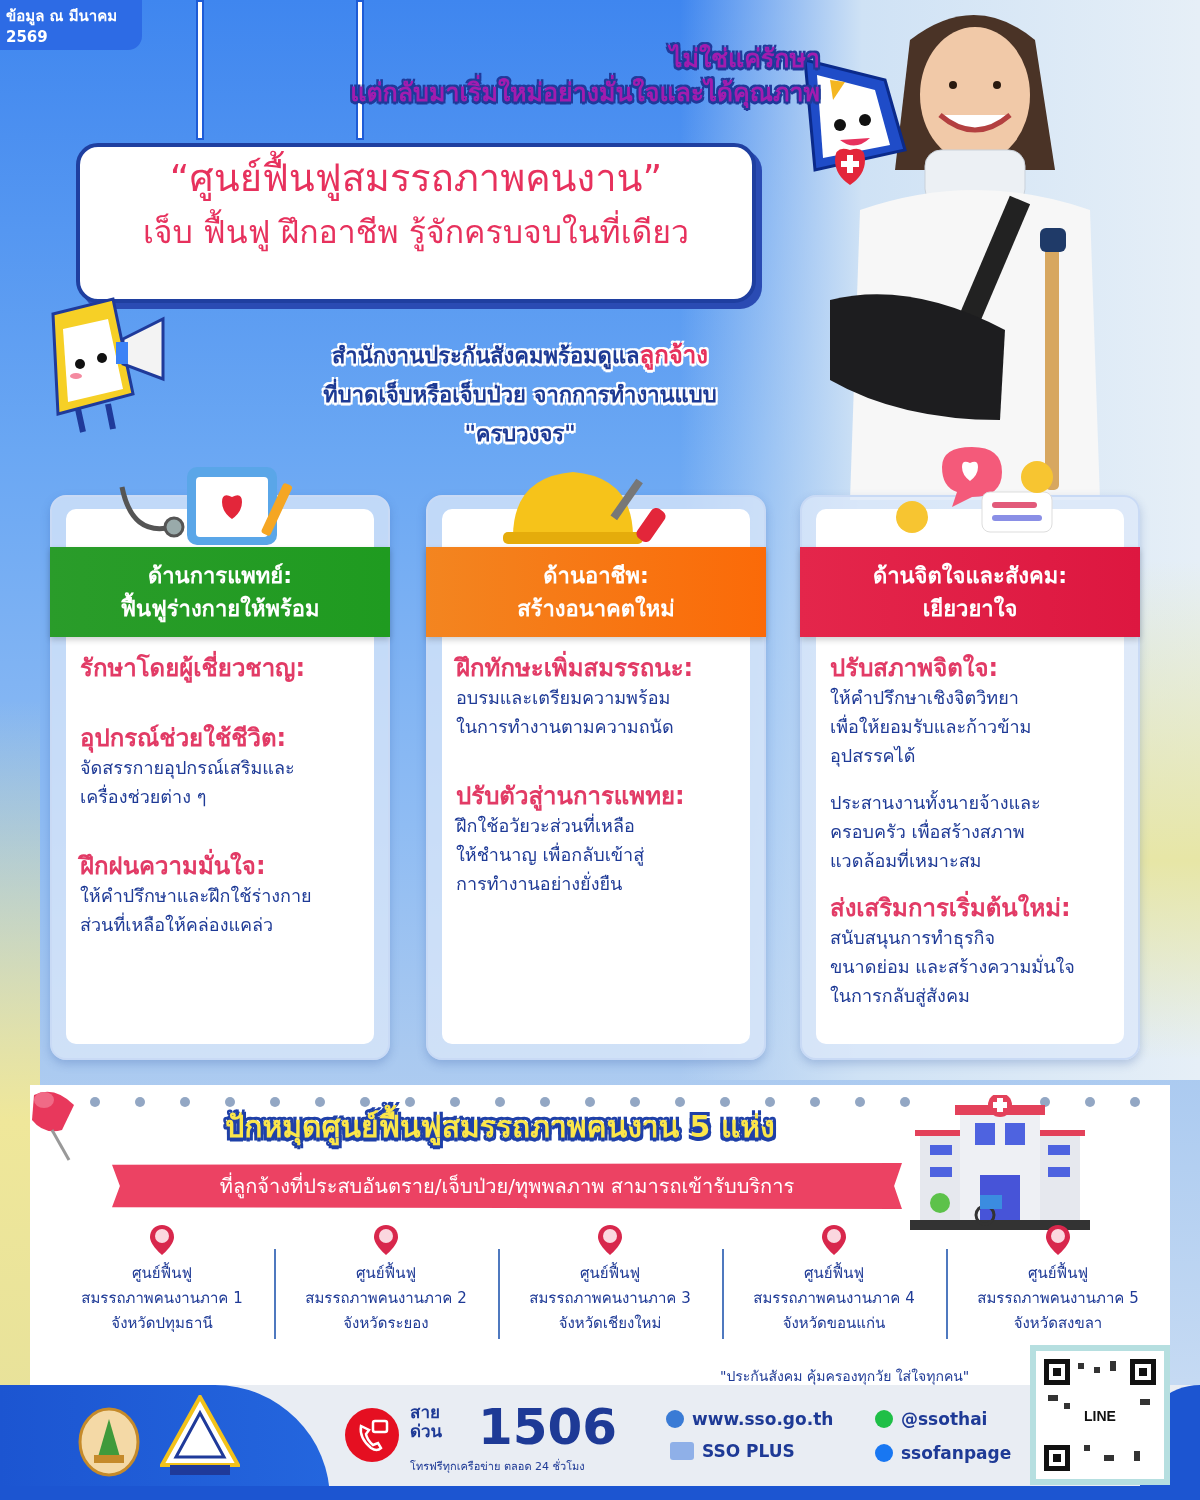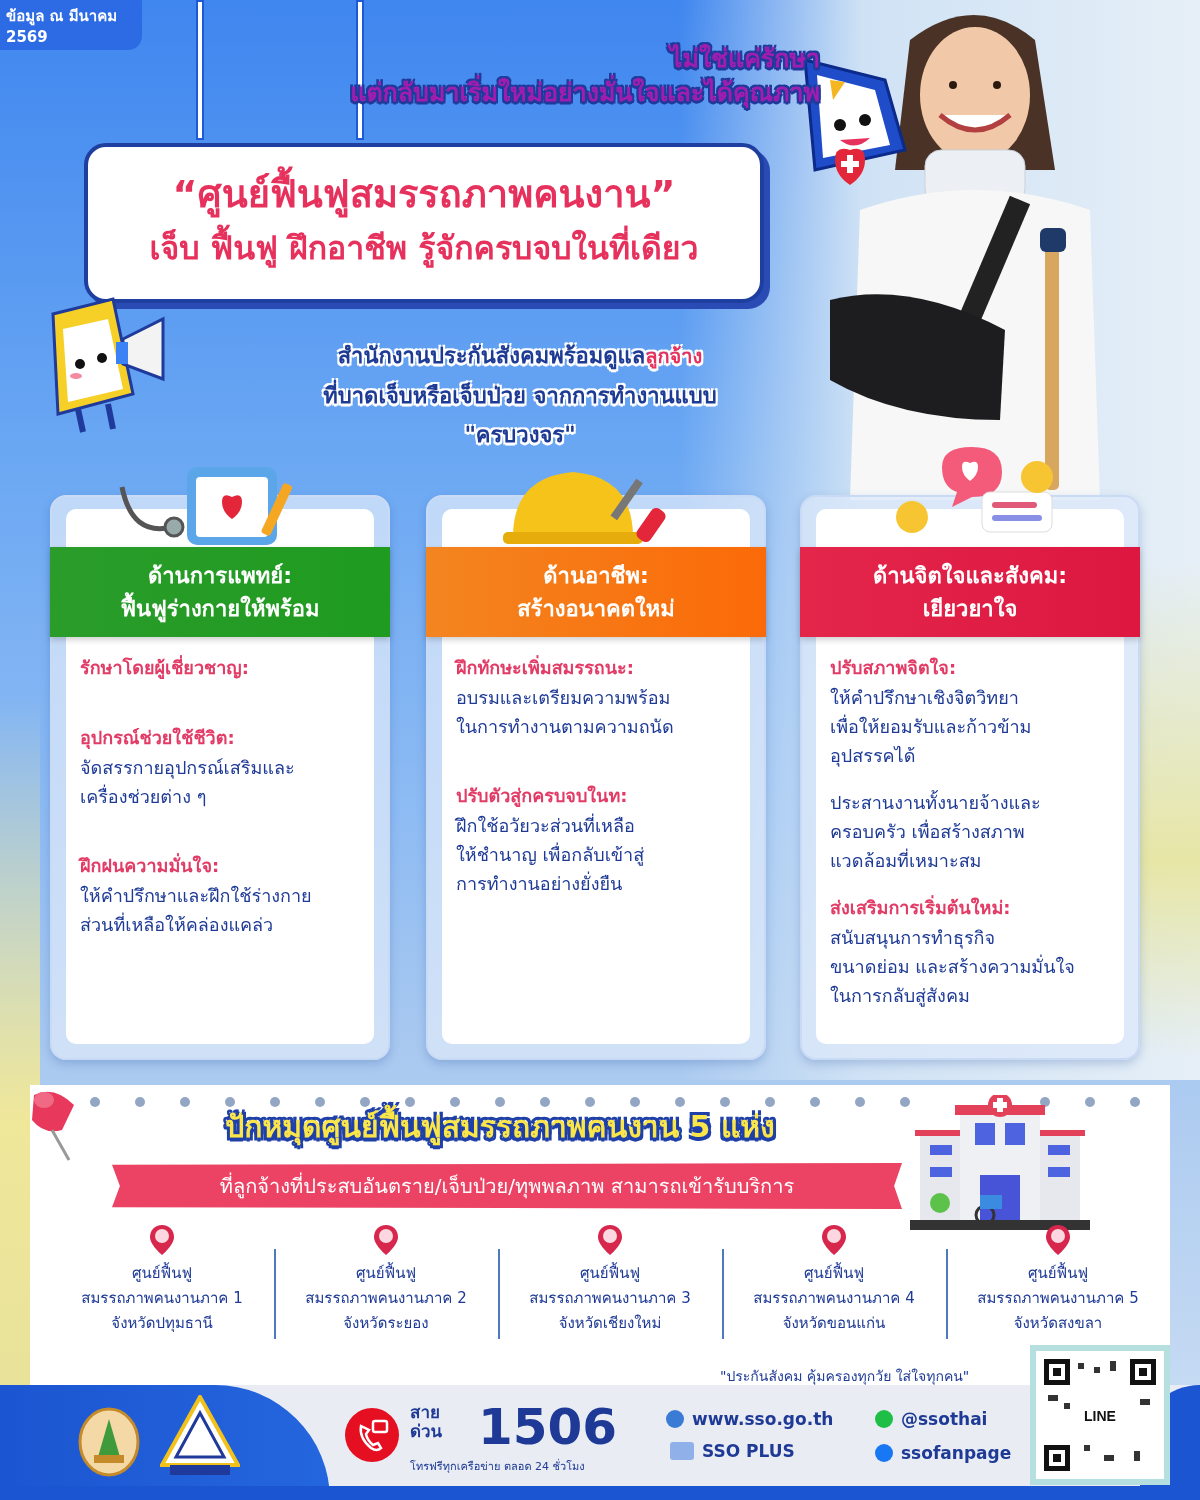--- a/index.html
+++ b/index.html
@@ -33,35 +33,35 @@
   }
 
   .top-tag {
     position: absolute; left: 0; top: 44px; width: 820px; text-align: right;
     color: #a21caf; font-weight: bold; font-size: 25px; line-height: 34px;
     text-shadow: -2px -2px 0 #1f3a9a, 2px -2px 0 #1f3a9a, -2px 2px 0 #1f3a9a, 2px 2px 0 #1f3a9a, 0 3px 0 #1f3a9a;
     font-family: Liberation Mono, monospace;
   }
 
   .title-box {
-    position: absolute; left: 84px; top: 143px; width: 680px; height: 160px;
+    position: absolute; left: 76px; top: 143px; width: 680px; height: 160px;
     background: #fff; border: 4px solid #1f3fa0; border-radius: 22px;
     box-shadow: 6px 6px 0 #2a4bb3;
-    text-align: center; color: #e7315d; font-weight: bold;
-    padding-top: 20px;
+    text-align: center; color: #e7315d; font-weight: normal;
+    padding-top: 4px;
   }
   .title-box .t1 { font-size: 38px; line-height: 54px; }
   .title-box .t2 { font-size: 32px; line-height: 54px; }
 
   .intro {
     position: absolute; left: 240px; top: 336px; width: 560px; text-align: center;
     color: #1d3a94; font-weight: bold; font-size: 22px; line-height: 39px;
     text-shadow: -2px -2px 0 #fff, 2px -2px 0 #fff, -2px 2px 0 #fff, 2px 2px 0 #fff, 0 3px 0 #fff;
   }
-  .intro .hl { color: #e7315d; font-size: 20px; }
+  .intro .hl { color: #e7315d; font-size: 24px; }
 
   
   .mascot-left { position: absolute; left: 38px; top: 294px; width: 130px; height: 140px; }
   .mascot-top { position: absolute; left: 795px; top: 40px; width: 120px; height: 150px; }
   .person { position: absolute; left: 820px; top: 0px; width: 310px; height: 500px; }
 
   
   .card {
     position: absolute; top: 495px; width: 340px; height: 565px;
     background: rgba(220,232,250,0.75); border: 2px solid #c9daf5; border-radius: 16px;
@@ -79,21 +79,21 @@
     color: #fff; font-weight: bold; font-size: 22px; line-height: 33px;
     text-align: center; padding-top: 12px;
     box-shadow: 0 3px 6px rgba(0,0,0,0.18);
   }
   .card-1 .card-header { background: linear-gradient(90deg, #2a9c2a, #1f9b20); }
   .card-2 .card-header { background: linear-gradient(90deg, #f38520, #fb6a08); }
   .card-3 .card-header { background: linear-gradient(90deg, #e4264b, #dd1740); }
   .card-body { position: absolute; left: 28px; right: 14px; top: 156px; }
   .item { margin-bottom: 40px; }
   .card-3 .item { margin-bottom: 18px; }
-  .item-title { color: #e23b66; font-weight: bold; font-size: 18px; line-height: 30px; }
+  .item-title { color: #e23b66; font-weight: bold; font-size: 24px; line-height: 30px; }
   .item-desc { color: #1e3a96; font-size: 18px; line-height: 29px; white-space: pre-line; }
 
   .card-icon { position: absolute; top: -40px; }
 
   
   .board {
     position: absolute; left: 30px; top: 1085px; width: 1140px; height: 303px;
     background: #fff;
   }
   .board .bead { position: absolute; top: 12px; width: 10px; height: 10px; border-radius: 50%; background: #93a7c4; }
@@ -261,21 +261,21 @@
     <div>ด้านอาชีพ:</div>
     <div>สร้างอนาคตใหม่</div>
   </div>
   <div class="card-body">
     <div class="item">
       <div class="item-title">ฝึกทักษะเพิ่มสมรรถนะ:</div>
       <div class="item-desc">อบรมและเตรียมความพร้อม
 ในการทำงานตามความถนัด</div>
     </div>
     <div class="item">
-      <div class="item-title">ปรับตัวสู่กครบจบในท:</div>
+      <div class="item-title">ปรับตัวสู่านการแพทย:</div>
       <div class="item-desc">ฝึกใช้อวัยวะส่วนที่เหลือ
 ให้ชำนาญ เพื่อกลับเข้าสู่
 การทำงานอย่างยั่งยืน</div>
     </div>
   </div>
 </div>
 
 <div class="card card-3">
   <div class="inner"></div>
   <svg class="card-icon" style="left:85px;width:180px;height:90px;top:-50px;" viewBox="0 0 180 90">

